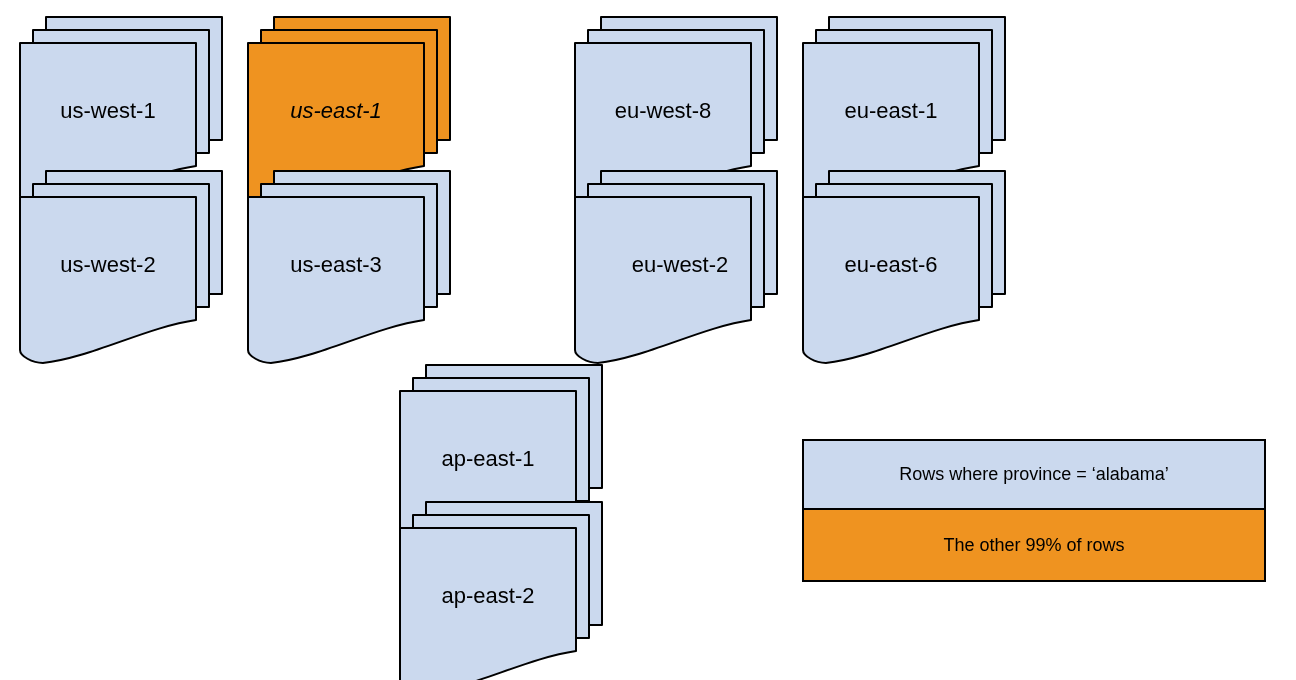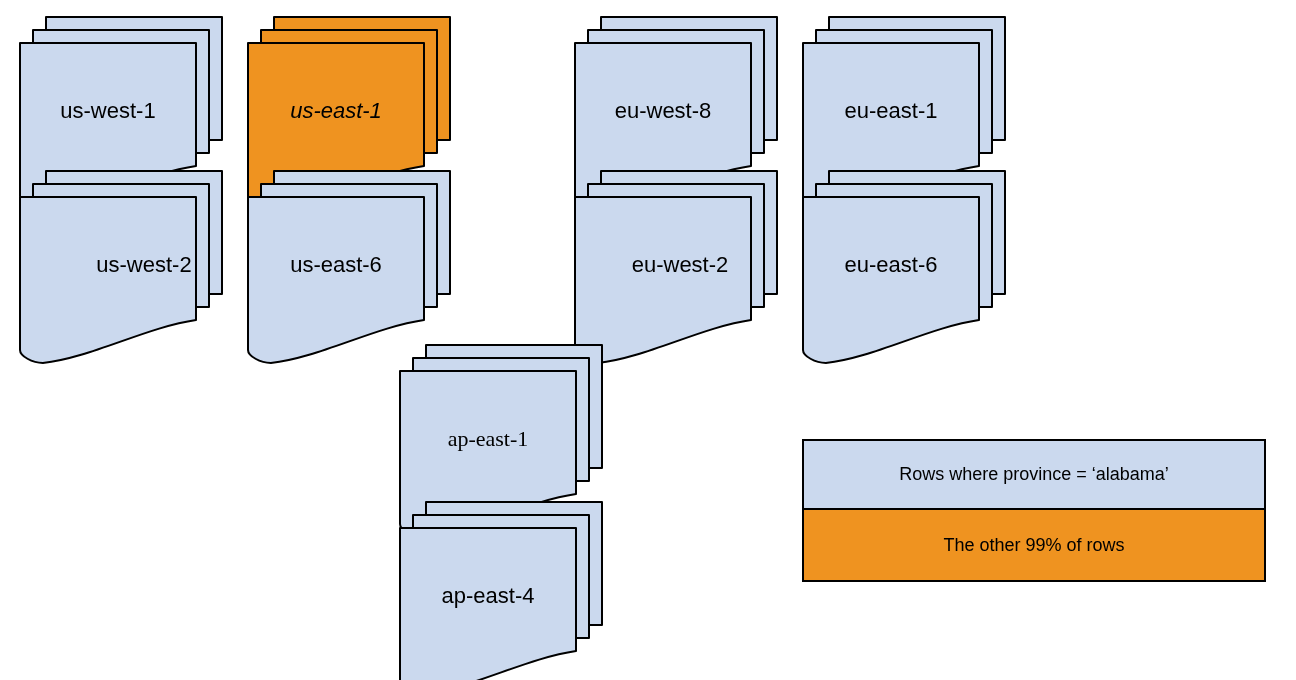--- a/index.html
+++ b/index.html
@@ -134,35 +134,35 @@
           <g transform="translate(46,17)">
             <path d="M 0 0 L 176 0 L 176 123 L 0 123 Z" fill="#CBD9EE" stroke="#000000" stroke-width="2" stroke-linejoin="round"></path>
           </g>
           <g transform="translate(33,30)">
             <path d="M 0 0 L 176 0 L 176 123 L 0 123 Z" fill="#CBD9EE" stroke="#000000" stroke-width="2" stroke-linejoin="round"></path>
           </g>
           <g transform="translate(20,43)">
             <path d="M 0 0 L 176 0 L 176 123 C 126.72 130, 70.4 161, 22.880000000000003 166 C 12.32 166, 0 159, 0 153 Z" fill="#CBD9EE" stroke="#000000" stroke-width="2" stroke-linejoin="round"></path>
           </g>
         </svg>
-        <div class="doc-label" style="top: 98px; padding-left: 36px;">us-west-2</div>
+        <div class="doc-label" style="top: 98px;">us-west-2</div>
       </div>
       <div class="doc-stack" style="left: 228px; top: 154px;">
         <svg viewBox="0 0 240 185" width="240" height="185">
           <g transform="translate(46,17)">
             <path d="M 0 0 L 176 0 L 176 123 L 0 123 Z" fill="#CBD9EE" stroke="#000000" stroke-width="2" stroke-linejoin="round"></path>
           </g>
           <g transform="translate(33,30)">
             <path d="M 0 0 L 176 0 L 176 123 L 0 123 Z" fill="#CBD9EE" stroke="#000000" stroke-width="2" stroke-linejoin="round"></path>
           </g>
           <g transform="translate(20,43)">
             <path d="M 0 0 L 176 0 L 176 123 C 126.72 130, 70.4 161, 22.880000000000003 166 C 12.32 166, 0 159, 0 153 Z" fill="#CBD9EE" stroke="#000000" stroke-width="2" stroke-linejoin="round"></path>
           </g>
         </svg>
-        <div class="doc-label" style="top: 98px;">us-east-6</div>
+        <div class="doc-label" style="top: 98px;">us-east-3</div>
       </div>
       <div class="doc-stack" style="left: 555px; top: 154px;">
         <svg viewBox="0 0 240 185" width="240" height="185">
           <g transform="translate(46,17)">
             <path d="M 0 0 L 176 0 L 176 123 L 0 123 Z" fill="#CBD9EE" stroke="#000000" stroke-width="2" stroke-linejoin="round"></path>
           </g>
           <g transform="translate(33,30)">
             <path d="M 0 0 L 176 0 L 176 123 L 0 123 Z" fill="#CBD9EE" stroke="#000000" stroke-width="2" stroke-linejoin="round"></path>
           </g>
           <g transform="translate(20,43)">
@@ -178,21 +178,21 @@
           </g>
           <g transform="translate(33,30)">
             <path d="M 0 0 L 176 0 L 176 123 L 0 123 Z" fill="#CBD9EE" stroke="#000000" stroke-width="2" stroke-linejoin="round"></path>
           </g>
           <g transform="translate(20,43)">
             <path d="M 0 0 L 176 0 L 176 123 C 126.72 130, 70.4 161, 22.880000000000003 166 C 12.32 166, 0 159, 0 153 Z" fill="#CBD9EE" stroke="#000000" stroke-width="2" stroke-linejoin="round"></path>
           </g>
         </svg>
         <div class="doc-label" style="top: 98px;">eu-east-6</div>
       </div>
-      <div class="doc-stack" style="left: 380px; top: 328px; font-family: Liberation Serif, serif;">
+      <div class="doc-stack" style="left: 380px; top: 348px;">
         <svg viewBox="0 0 240 185" width="240" height="185">
           <g transform="translate(46,17)">
             <path d="M 0 0 L 176 0 L 176 123 L 0 123 Z" fill="#CBD9EE" stroke="#000000" stroke-width="2" stroke-linejoin="round"></path>
           </g>
           <g transform="translate(33,30)">
             <path d="M 0 0 L 176 0 L 176 123 L 0 123 Z" fill="#CBD9EE" stroke="#000000" stroke-width="2" stroke-linejoin="round"></path>
           </g>
           <g transform="translate(20,43)">
             <path d="M 0 0 L 176 0 L 176 123 C 126.72 130, 70.4 161, 22.880000000000003 166 C 12.32 166, 0 159, 0 153 Z" fill="#CBD9EE" stroke="#000000" stroke-width="2" stroke-linejoin="round"></path>
           </g>
@@ -204,21 +204,21 @@
           <g transform="translate(46,17)">
             <path d="M 0 0 L 176 0 L 176 123 L 0 123 Z" fill="#CBD9EE" stroke="#000000" stroke-width="2" stroke-linejoin="round"></path>
           </g>
           <g transform="translate(33,30)">
             <path d="M 0 0 L 176 0 L 176 123 L 0 123 Z" fill="#CBD9EE" stroke="#000000" stroke-width="2" stroke-linejoin="round"></path>
           </g>
           <g transform="translate(20,43)">
             <path d="M 0 0 L 176 0 L 176 123 C 126.72 130, 70.4 161, 22.880000000000003 166 C 12.32 166, 0 159, 0 153 Z" fill="#CBD9EE" stroke="#000000" stroke-width="2" stroke-linejoin="round"></path>
           </g>
         </svg>
-        <div class="doc-label" style="top: 98px;">ap-east-4</div>
+        <div class="doc-label" style="top: 98px;">ap-east-2</div>
       </div>
     </div>
 
   <div class="legend">
     <div class="legend-row primary">
       <span>Rows where province = ‘alabama’</span>
     </div>
     <div class="legend-row secondary">
       <span>The other 99% of rows</span>
     </div>

